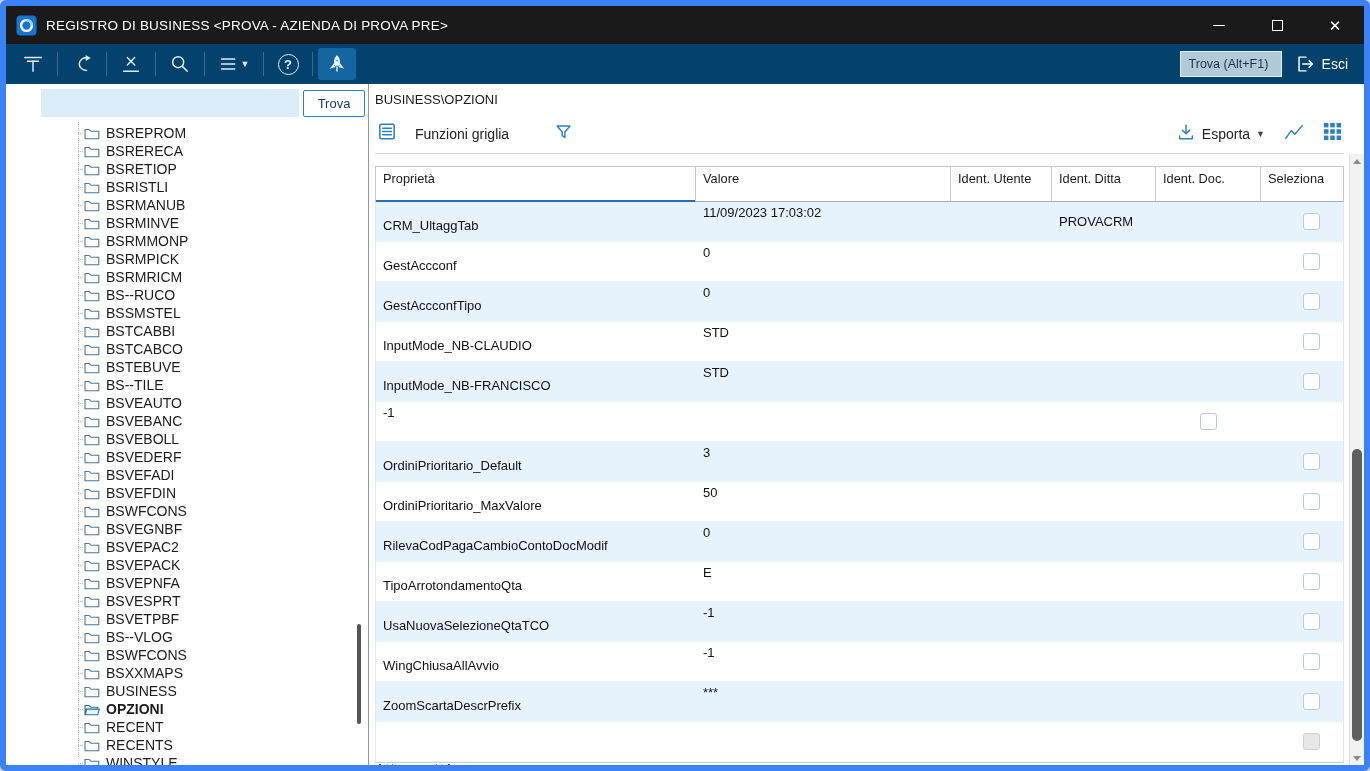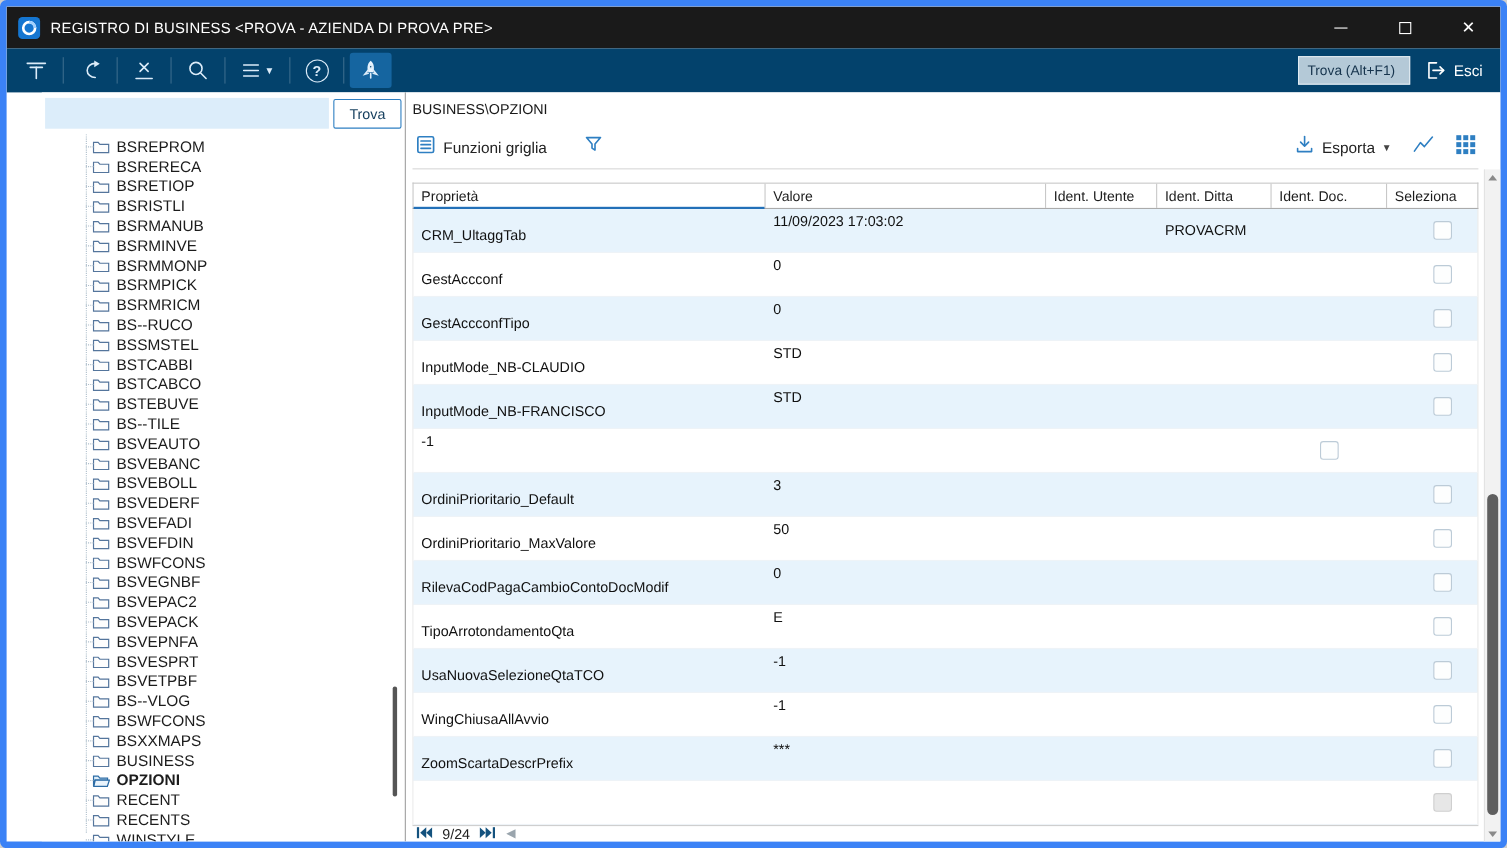--- a/index.html
+++ b/index.html
@@ -75,33 +75,33 @@
     position: absolute; right: 7px; top: 540px; width: 4px; height: 100px;
     background: #555; border-radius: 2px;
   }
 
   
   .main { flex: 1; display: flex; flex-direction: column; position: relative; padding: 0 20px 0 6px; min-width: 0; background:#fff; }
   .breadcrumb-row { height: 30px; display: flex; align-items: center; flex: 0 0 auto; }
   .breadcrumb { font-size: 13px; color: #1a1a1a; text-align: center; }
 
   .grid-toolbar { height: 40px; display: flex; align-items: center; border-bottom: 1px solid #d8d8d8; flex: 0 0 auto; padding: 0 2px; }
-  .gt-left { display: flex; align-items: center; gap: 5px; }
+  .gt-left { display: flex; align-items: center; gap: 17px; }
   .gt-label { font-size: 14px; color: #222; }
   .gt-funnel { margin-left: 28px; }
   .gt-right { margin-left: auto; display: flex; align-items: center; gap: 18px; }
   .gt-esporta { display: flex; align-items: center; gap: 6px; }
   .gt-caret { color: #444; font-size: 9px; }
   .blue-icon svg { stroke: #2e7fc2; stroke-width: 1.6; fill: none; stroke-linecap: round; stroke-linejoin: round; }
 
   
   .table-area { margin-top: 12px; flex: 1; display: flex; flex-direction: column; min-height: 0; }
   .t-grid { display: grid; grid-template-columns: 320px 255px 101px 104px 105px 100px 1fr; }
   .t-header { border: 1px solid #c8c8c8; border-bottom: 1px solid #ababab; flex: 0 0 auto; background: #fff; }
-  .h { font-size: 12.8px; color: #1b1b1b; padding: 4px 0 3px 7px; border-right: 1px solid #c8c8c8; position: relative; }
+  .h { font-size: 12.8px; color: #1b1b1b; padding: 4px 0 15px 7px; border-right: 1px solid #c8c8c8; position: relative; }
   .h:last-child { border-right: none; }
   .h-prop::after { content:""; position:absolute; left:0; right:0; bottom:-1px; height:2px; background:#2270b8; }
 
   .t-body { border-left: 1px solid #e6e6e6; border-right: 1px solid #e6e6e6; flex: 0 0 auto; }
   .t-row { height: 40px; border-bottom: 1px solid #eef3f7; background: #fff; }
   .t-row:nth-child(odd) { background: #e7f3fc; }
   .c { font-size: 13px; color: #111; padding-left: 7px; overflow: hidden; white-space: nowrap; }
   .c-prop { display: flex; align-items: flex-end; padding-bottom: 8px; }
   .c-val { padding-top: 3px; }
   .c-iu, .c-id, .c-idoc { display: flex; align-items: center; }

